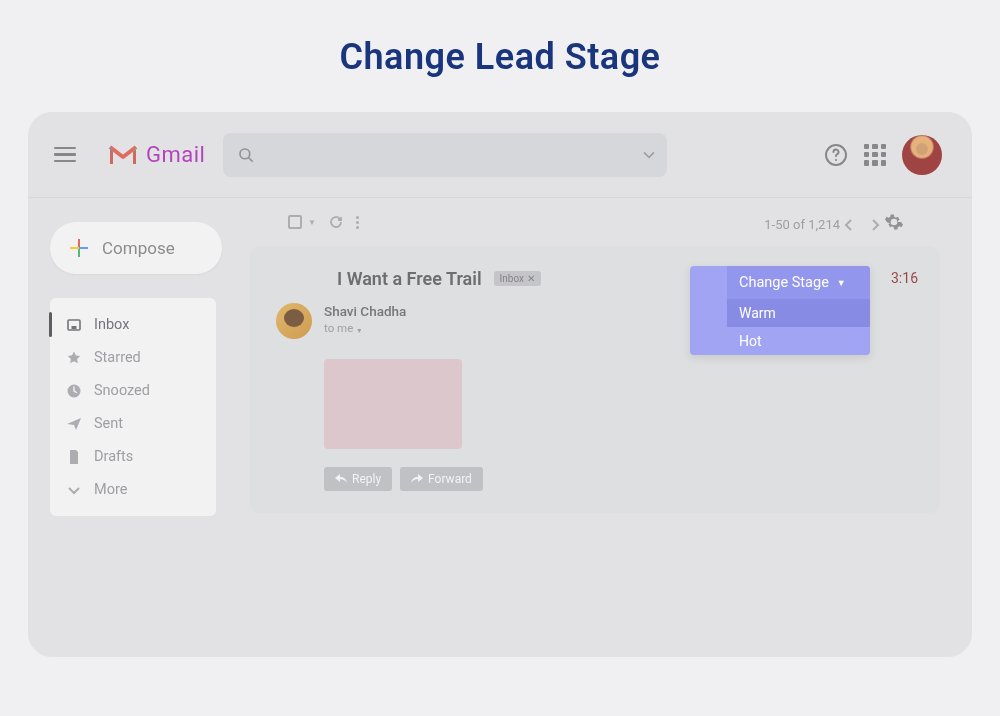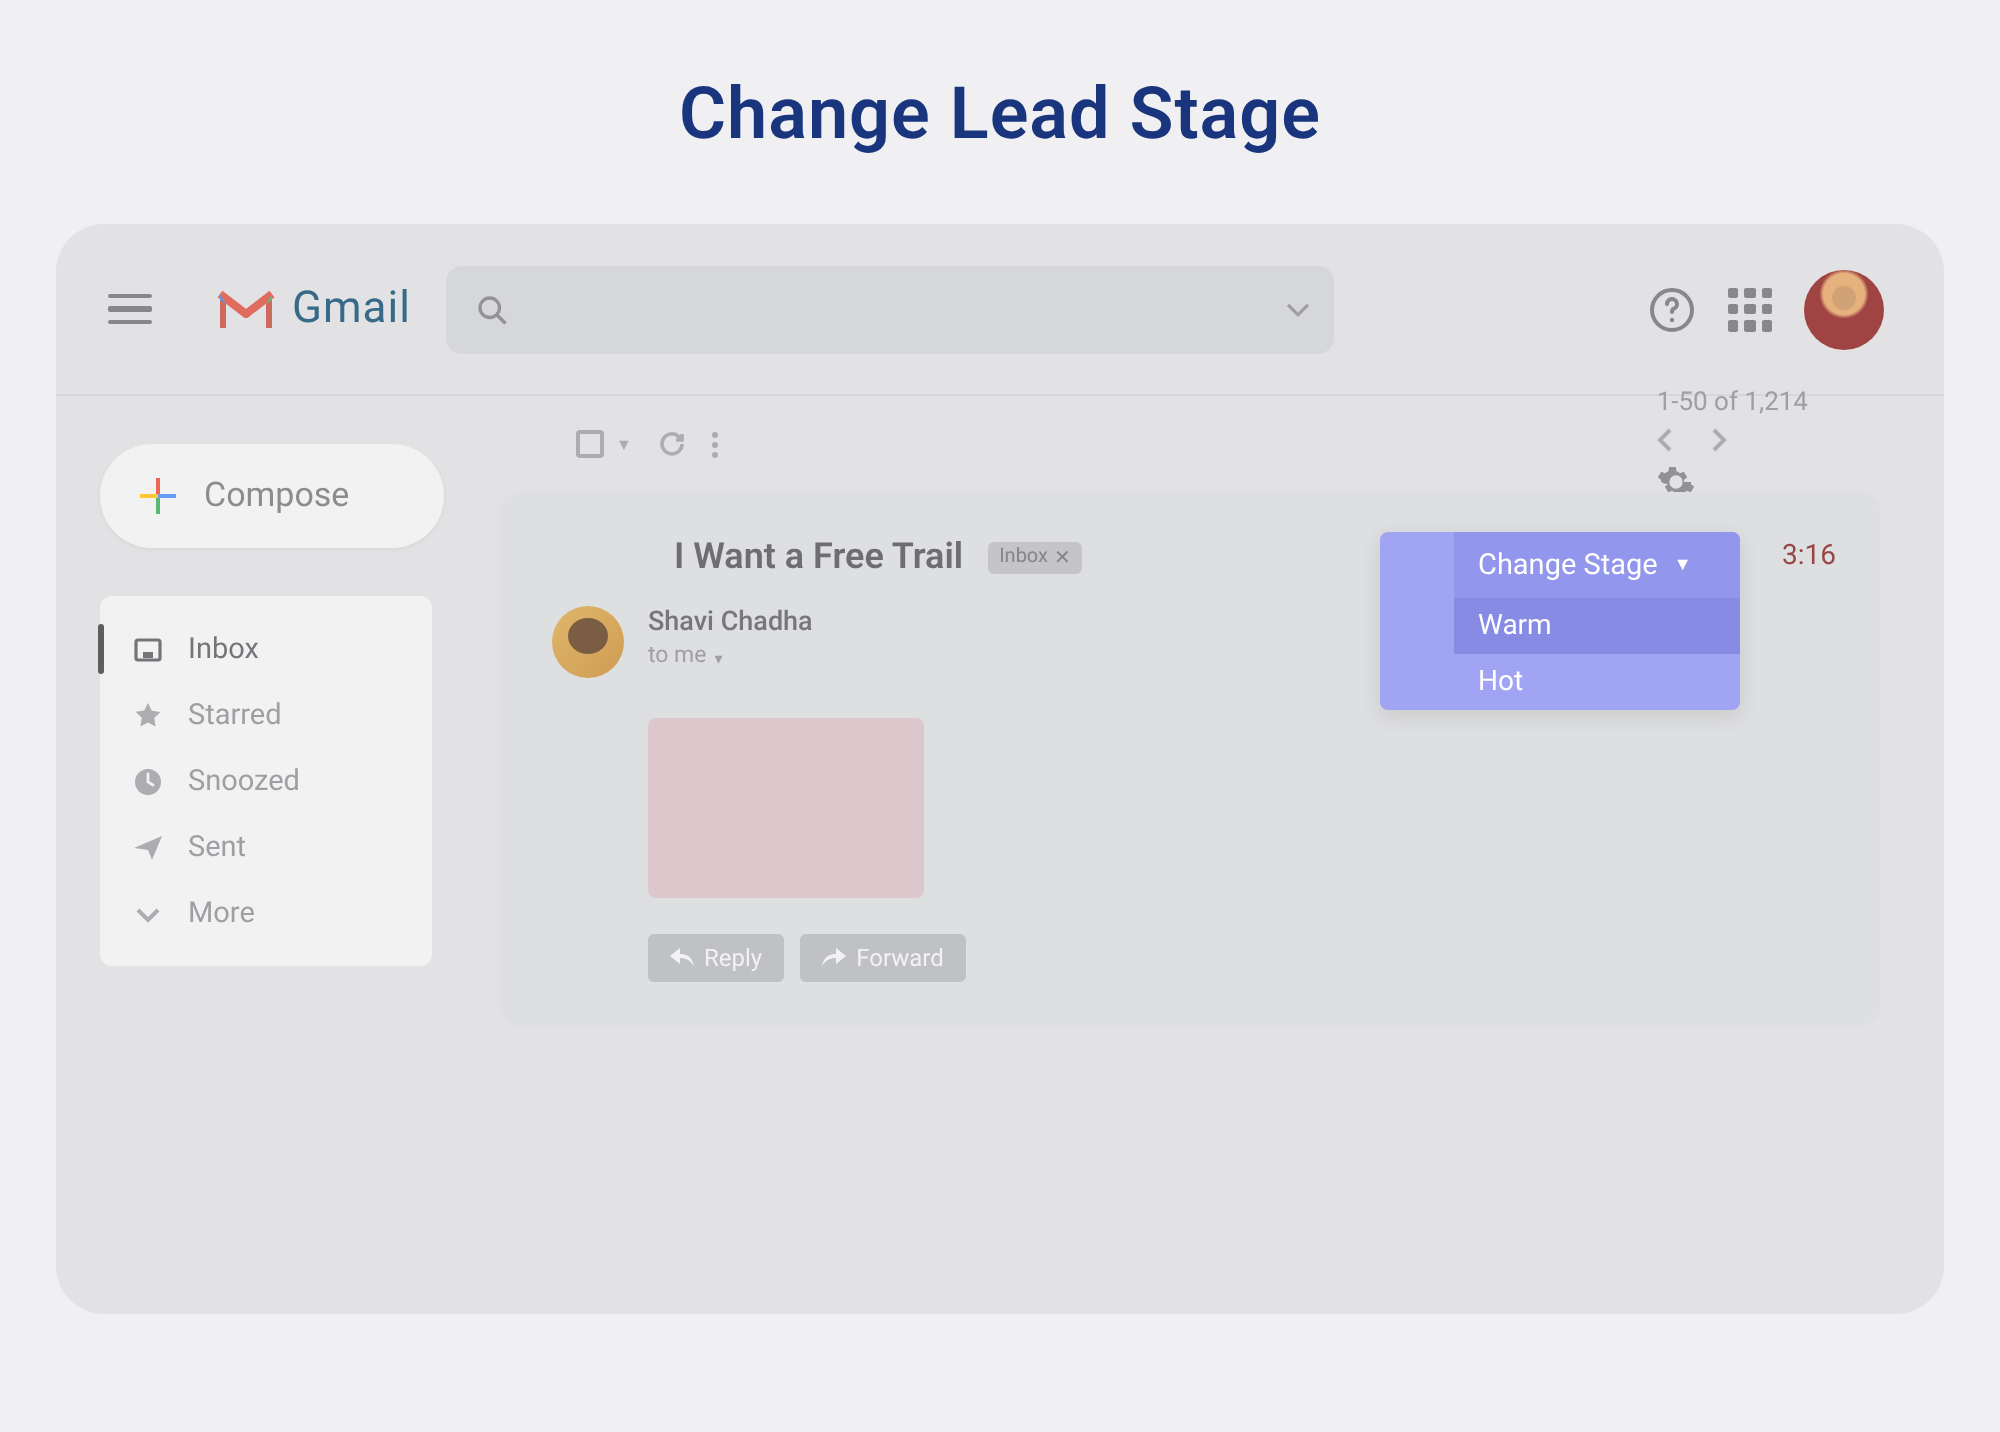--- a/index.html
+++ b/index.html
@@ -41,21 +41,21 @@
   }
   .hamburger {
     width: 44px; height: 44px;
     display: flex; flex-direction: column; justify-content: center; gap: 4px;
     margin: 0 10px 0 12px;
     cursor: pointer;
   }
   .hamburger span { height: 2.5px; background: #6d6d72; width: 22px; border-radius: 1px; }
   .logo { display: flex; align-items: center; gap: 8px; margin-right: 18px;}
   .logo-mark { width: 30px; height: 22px; position: relative;}
-  .logo-text { font-size: 22px; color: #0c4a6e; font-weight: 400; letter-spacing: .5px;}
+  .logo-text { font-size: 22px; color: #a21caf; font-weight: 400; letter-spacing: .5px;}
   .search-bar {
     flex: 1;
     max-width: 444px;
     height: 44px;
     background: #cecfd2;
     border-radius: 8px;
     display: flex; align-items: center;
     padding: 0 14px;
     position: relative;
   }
@@ -132,21 +132,21 @@
     display: flex; align-items: center;
     height: 48px;
     padding: 0 34px 0 28px;
   }
   .tool-left { display: flex; align-items: center; gap: 12px; }
   .checkbox { width: 14px; height: 14px; border: 2px solid #9b9ba0; border-radius: 2px;}
   .down-small { font-size: 8px; color: #9b9ba0; margin-left:-6px;}
   .refresh { color: #9b9ba0; }
   .more-dots { display: flex; flex-direction: column; gap: 2px;}
   .more-dots span { width: 3px; height: 3px; background: #9b9ba0; border-radius: 50%;}
-  .toolbar-right { margin-left: auto; display: flex; align-items: flex-start; gap: 4px; font-size: 13px; color: #8a8a8e; flex-direction: column;}
+  .toolbar-right { margin-left: auto; display: flex; align-items: flex-end; gap: 4px; font-size: 13px; color: #8a8a8e;}
   .page-nav { display: flex; gap: 16px; color: #9b9ba0;}
   .gear { color: #7a7a7e; }
   
   .message-card {
     background: #d7d8da;
     border-radius: 10px;
     padding: 18px 26px 22px 26px;
     margin-left: -10px;
     margin-right: -2px;
     position: relative;
@@ -309,20 +309,28 @@
           </span>
           <span>Snoozed</span>
         </li>
         <li class="folder">
           <span class="ficon">
             <svg width="16" height="16" viewBox="0 0 16 16" fill="#9b9ba0">
                 <path d="M1 8 L15 2 L10 14 L8 9 Z"></path>
               </svg>
           </span>
           <span>Sent</span>
+        </li>
+        <li class="folder">
+          <span class="ficon">
+            <svg width="16" height="16" viewBox="0 0 16 16" fill="#9b9ba0">
+                <path d="M4 1h6l2 2v12H4z"></path>
+              </svg>
+          </span>
+          <span>Drafts</span>
         </li>
         <li class="folder">
           <span class="ficon">
             <svg width="16" height="16" viewBox="0 0 16 16" fill="none" stroke="#9b9ba0" stroke-width="2">
                 <path d="M3 6l5 5 5-5"></path>
               </svg>
           </span>
           <span>More</span>
         </li>
       </ul>

